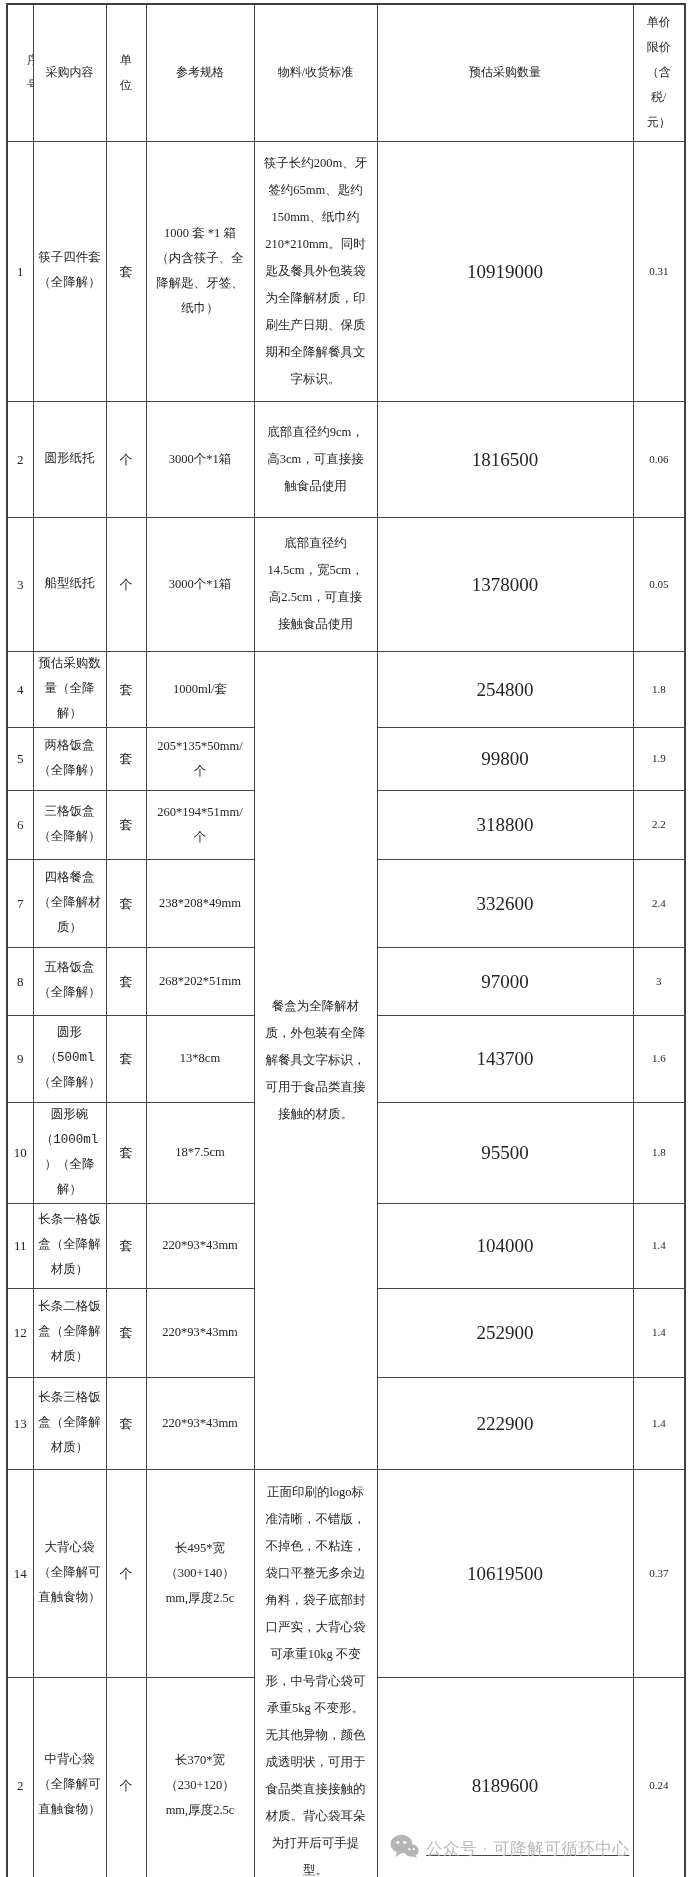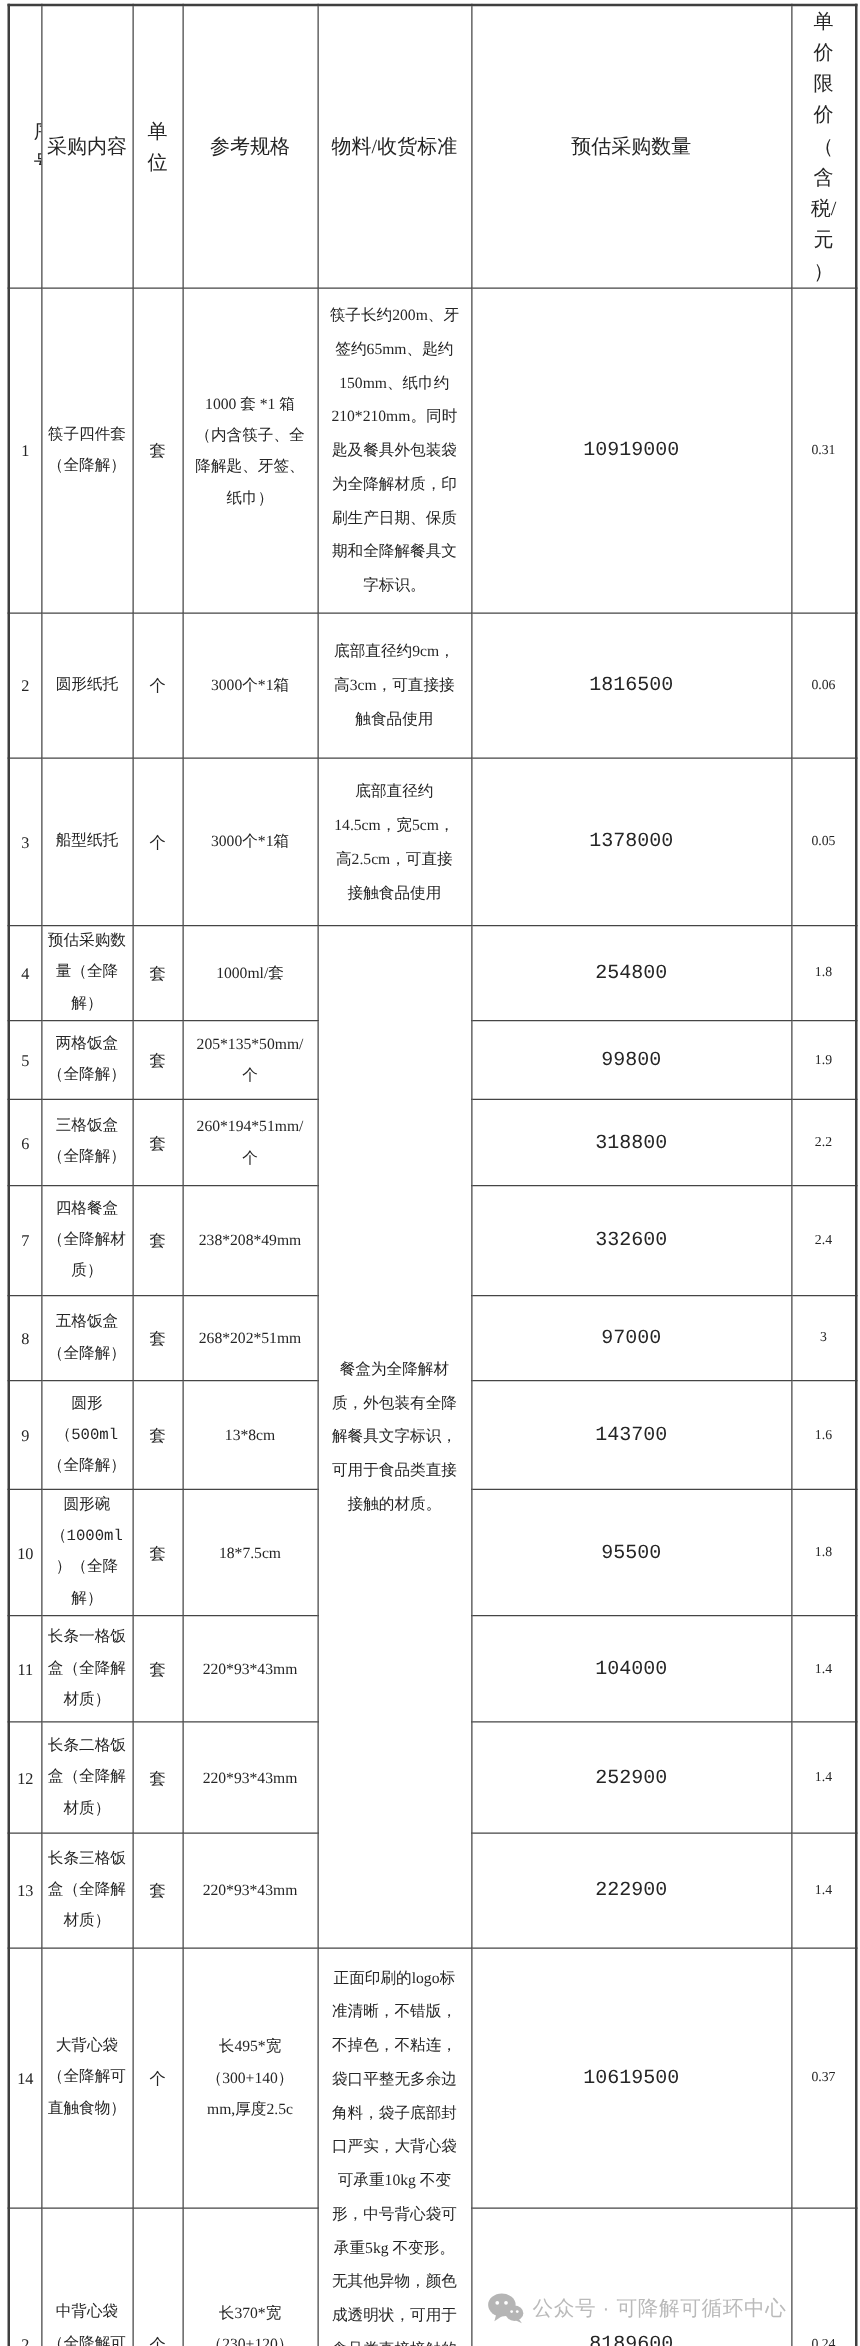--- a/index.html
+++ b/index.html
@@ -23,38 +23,39 @@
     text-align: center;
     vertical-align: middle;
     font-weight: normal;
     font-size: 13px;
     line-height: 25px;
     padding: 0 4px;
     word-break: break-word;
     overflow: hidden;
   }
   thead tr { height: 137px; }
-  th { font-size: 16px; margin-left: 42px; }
+  th { font-size: 12px; margin-left: 42px; }
   th.col-no   { padding: 0 19px; }
   th.col-unit { padding: 0 11px; }
   th.col-price{ padding: 0 11px; }
   td.col-no    { font-size: 13px; }
   td.col-content { padding: 0 2px; font-size: 12.5px; font-family: Liberation Mono, monospace; }
   td.col-unit  { padding: 0 1px; }
   td.col-spec  { padding: 0 8px; font-size: 12.5px; }
   td.col-standard { padding: 0 9px; font-size: 12.5px; line-height: 27px; }
-  td.col-qty   { font-size: 16px; font-family: Liberation Mono, monospace; }
+  td.col-qty   { font-size: 19px; }
   td.col-price { padding: 0 2px; font-size: 11px; }
 
   .watermark {
     position: absolute;
     left: 390px; top: 1834px;
-    display: flex; align-items: center; gap: 7px;
+    display: flex; align-items: flex-end; gap: 7px;
     opacity: 0.85;
     pointer-events: none;
+    text-decoration: underline;
   }
   .watermark .wm-text {
     font-family: "Liberation Sans", "DejaVu Sans", sans-serif;
     font-size: 16.5px;
     color: #aeaeae;
     white-space: nowrap;
     letter-spacing: 0.5px;
   }
 </style>
 </head>

